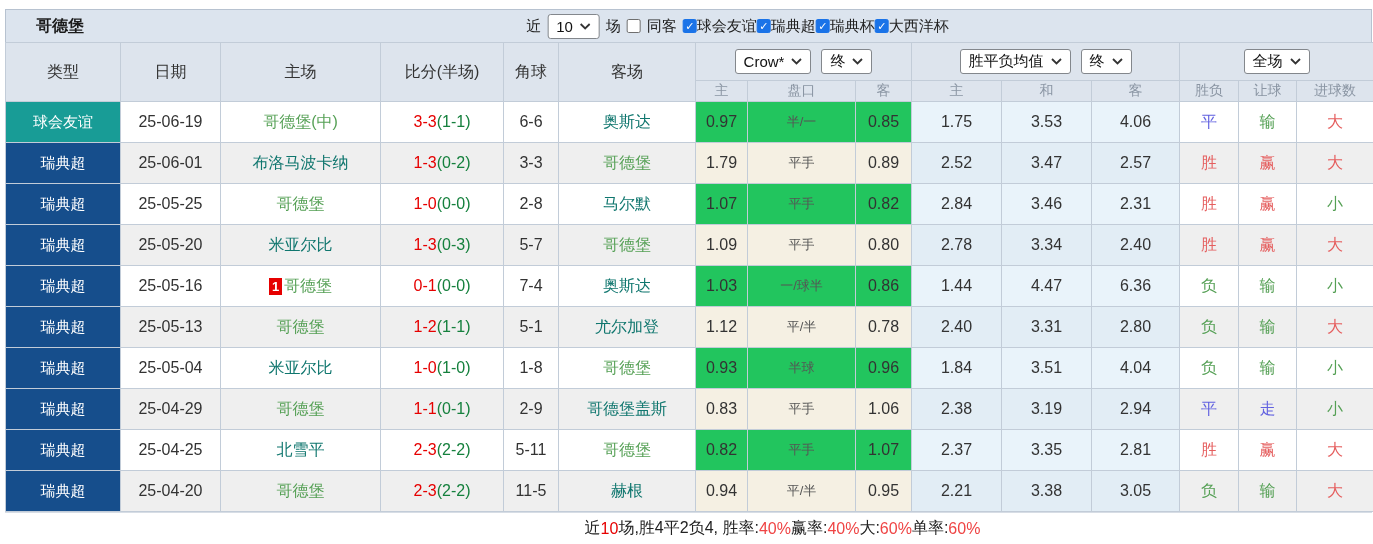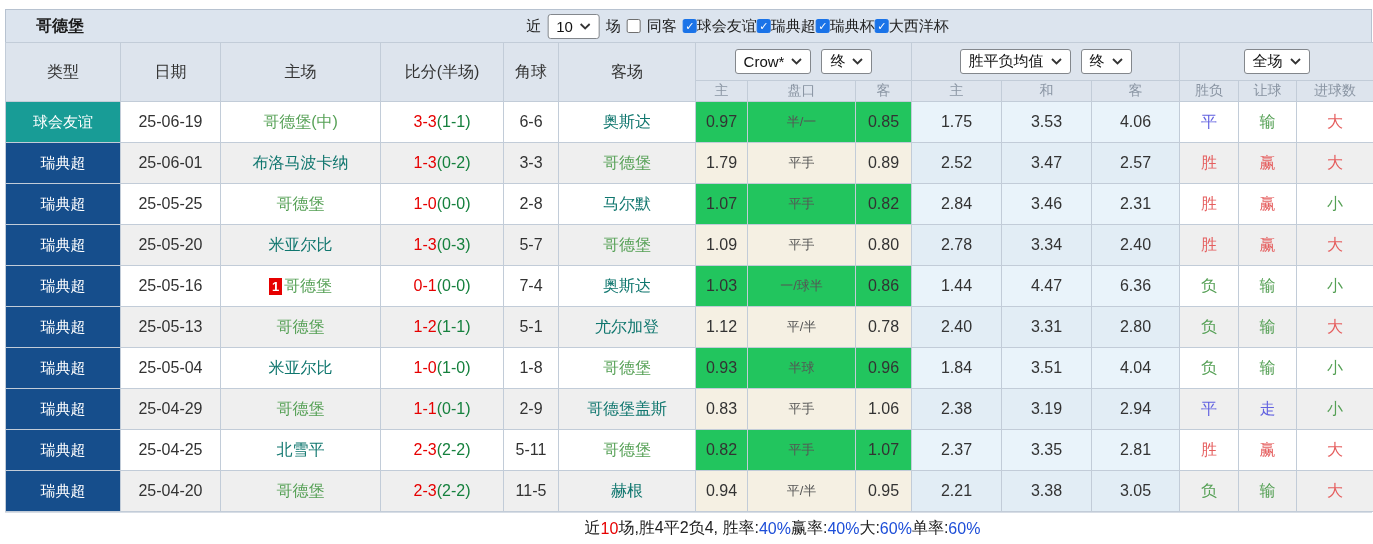--- a/index.html
+++ b/index.html
@@ -57,21 +57,21 @@
   .ft { color:#e60000; }
   .ht { color:#15803d; }
   .line-cell { color:#555; font-size:13px; }
   .r { color:#e55e5e; }
   .g { color:#55a055; }
   .b { color:#6262e0; }
 
   .footer { height:32px; display:flex; align-items:center; justify-content:center;
             padding-left:188px; font-size:16px; color:#222; background:#fff;
             border-top:1px solid #d7dde5; margin-left:5px; width:1367px; }
-  .f-black { color:#222; } .f-red { color:#e60000; } .f-blue { color:#1d4ed8;text-align:center; }
+  .f-black { color:#222; } .f-red { color:#e60000; } .f-blue { color:#ef4444;text-align:center; }
 </style>
 </head>
 <body>
 
 <div class="page">
   <div class="topstrip"></div>
 
   <div class="topbar">
     <span class="title">哥德堡</span>
     <div class="controls">

